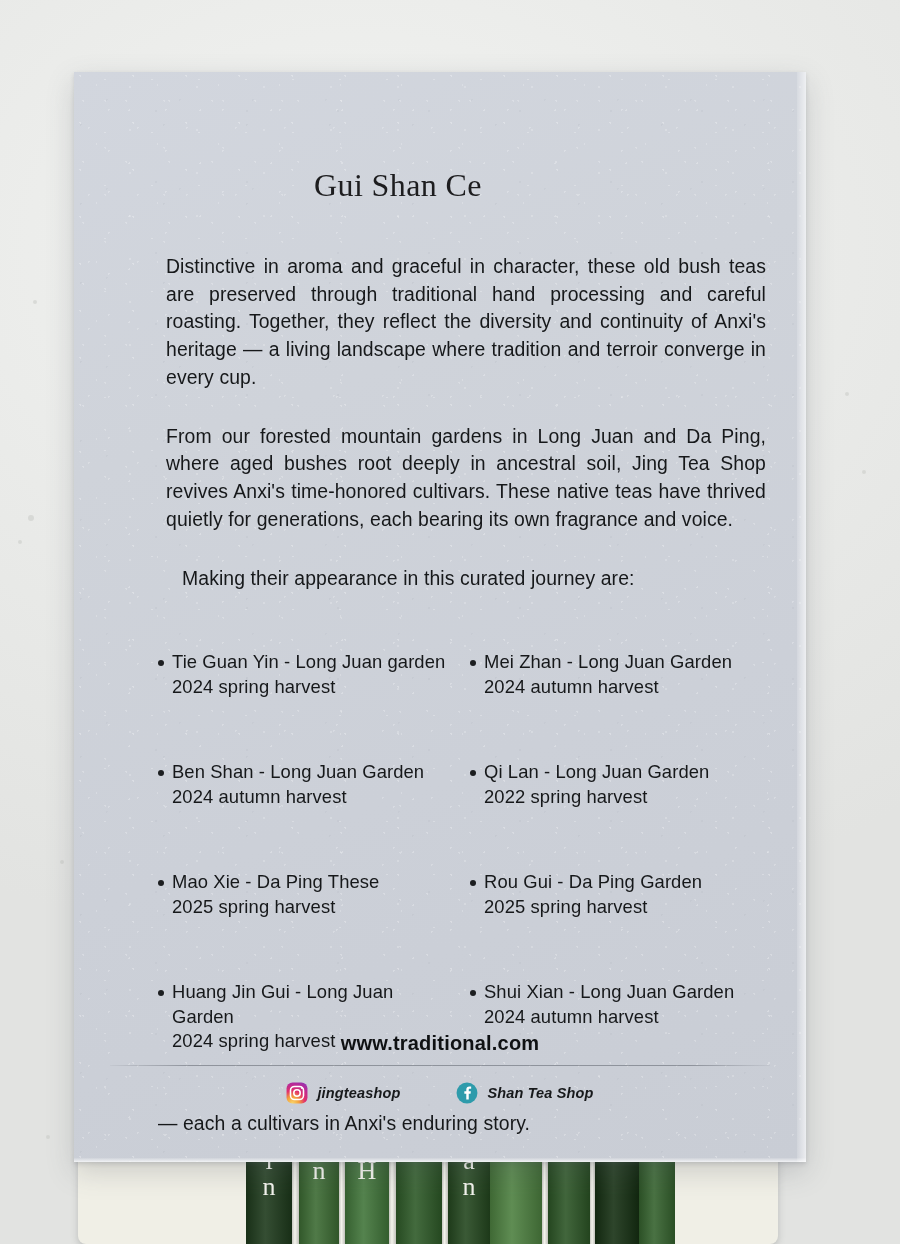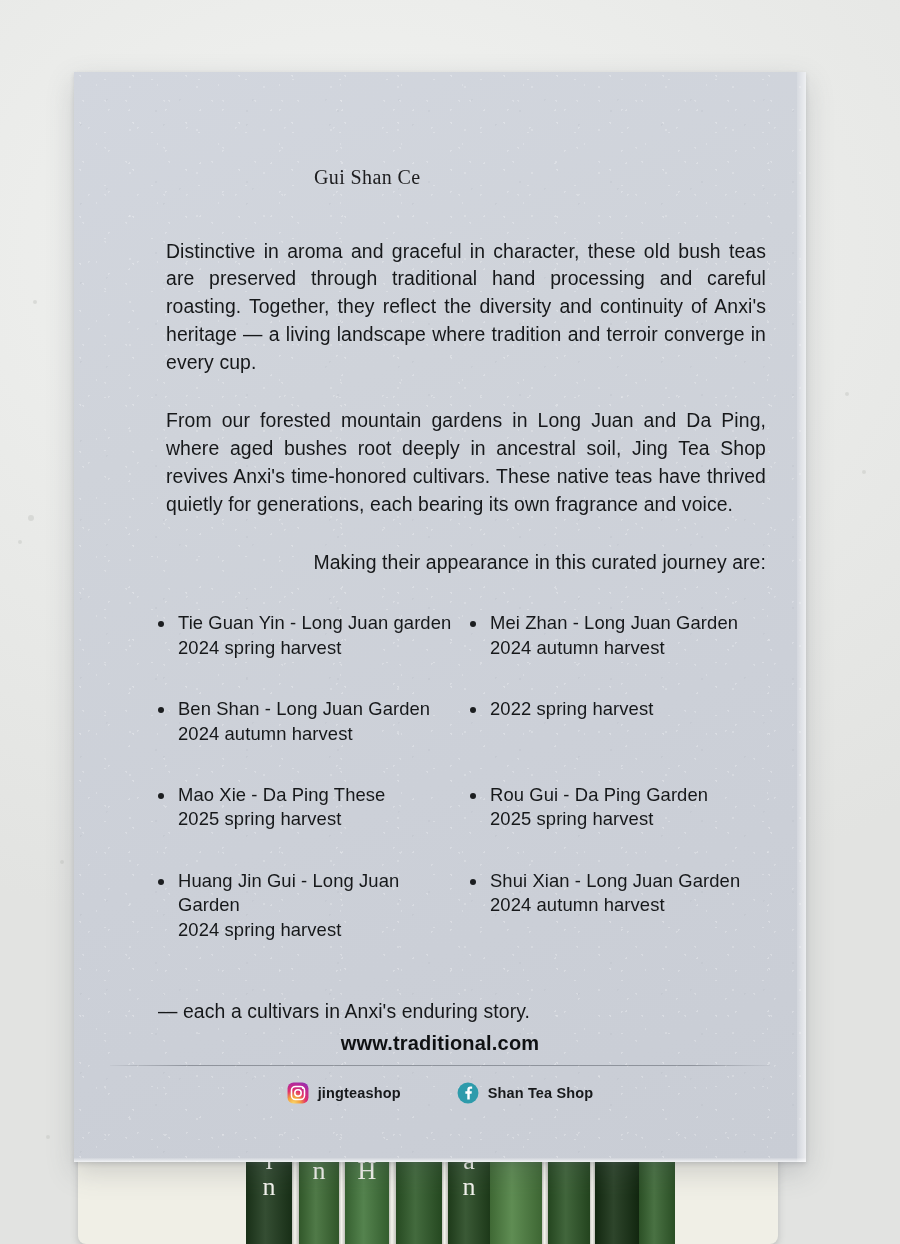--- a/index.html
+++ b/index.html
@@ -131,21 +131,21 @@
   }
 
   
   .title-block {
     margin-top: 93px;
     padding-left: 206px;
     color: #1d1d1f;
     font-family: "Liberation Serif", serif;
   }
   .title-line {
-    font-size: 20px;
+    font-size: 32px;
     line-height: 1.28;
     letter-spacing: .4px;
     white-space: pre;
   }
 
   
   .body-col {
     margin-top: 47px;
     padding-left: 58px;
     padding-right: 6px;
@@ -154,43 +154,43 @@
     margin: 0 0 31px 0;
     color: #16181a;
     font-size: 19.4px;
     line-height: 1.43;
     text-align: justify;
     letter-spacing: .1px;
     font-weight: 500;
   }
   p.para:last-of-type { margin-bottom: 0; }
   p.lead-in {
-    margin: 0;
+    margin: 16px;
     color: #16181a;
     font-size: 19.4px;
     line-height: 1.43;
     letter-spacing: .1px;
     font-weight: 500;
-    text-align: right;
   }
 
   
   .tea-grid {
     margin-top: 34px;
     padding-left: 50px;
     padding-right: 4px;
     display: grid;
     grid-template-columns: 1fr 1fr;
     column-gap: 14px;
     row-gap: 37px;
   }
   .tea-item {
     display: flex;
     align-items: flex-start;
-    gap: 14px;
+    gap: 8px;
+    margin-top: 24px;
   }
   .tea-bullet {
     flex: 0 0 auto;
     width: 6px;
     height: 6px;
     border-radius: 50%;
     background: #1c1e20;
     margin-top: 10px;
   }
   .tea-text {
@@ -235,20 +235,21 @@
       rgba(60,65,75,.42) 12%,
       rgba(60,65,75,.42) 88%,
       rgba(60,65,75,.05));
   }
   .socials {
     margin-top: 16px;
     display: flex;
     justify-content: center;
     align-items: flex-end;
     gap: 56px;
+    font-style: italic;
   }
   .social {
     display: flex;
     align-items: center;
     gap: 9px;
   }
   .social-label {
     color: #17191b;
     font-size: 14.5px;
     font-weight: 600;
@@ -329,21 +330,21 @@
         <div class="tea-item">
           <span class="tea-bullet"></span>
           <div class="tea-text"><span>Mei Zhan - Long Juan Garden</span><span class="tea-harvest">2024 autumn harvest</span></div>
         </div>
         <div class="tea-item">
           <span class="tea-bullet"></span>
           <div class="tea-text"><span>Ben Shan - Long Juan Garden</span><span class="tea-harvest">2024 autumn harvest</span></div>
         </div>
         <div class="tea-item">
           <span class="tea-bullet"></span>
-          <div class="tea-text"><span class="tea-harvest">2022 spring harvest</span></div>
+          <div class="tea-text"><span>Qi Lan - Long Juan Garden</span><span class="tea-harvest">2022 spring harvest</span></div>
         </div>
         <div class="tea-item">
           <span class="tea-bullet"></span>
           <div class="tea-text"><span>Mao Xie - Da Ping These</span><span class="tea-harvest">2025 spring harvest</span></div>
         </div>
         <div class="tea-item">
           <span class="tea-bullet"></span>
           <div class="tea-text"><span>Rou Gui - Da Ping Garden</span><span class="tea-harvest">2025 spring harvest</span></div>
         </div>
         <div class="tea-item">

